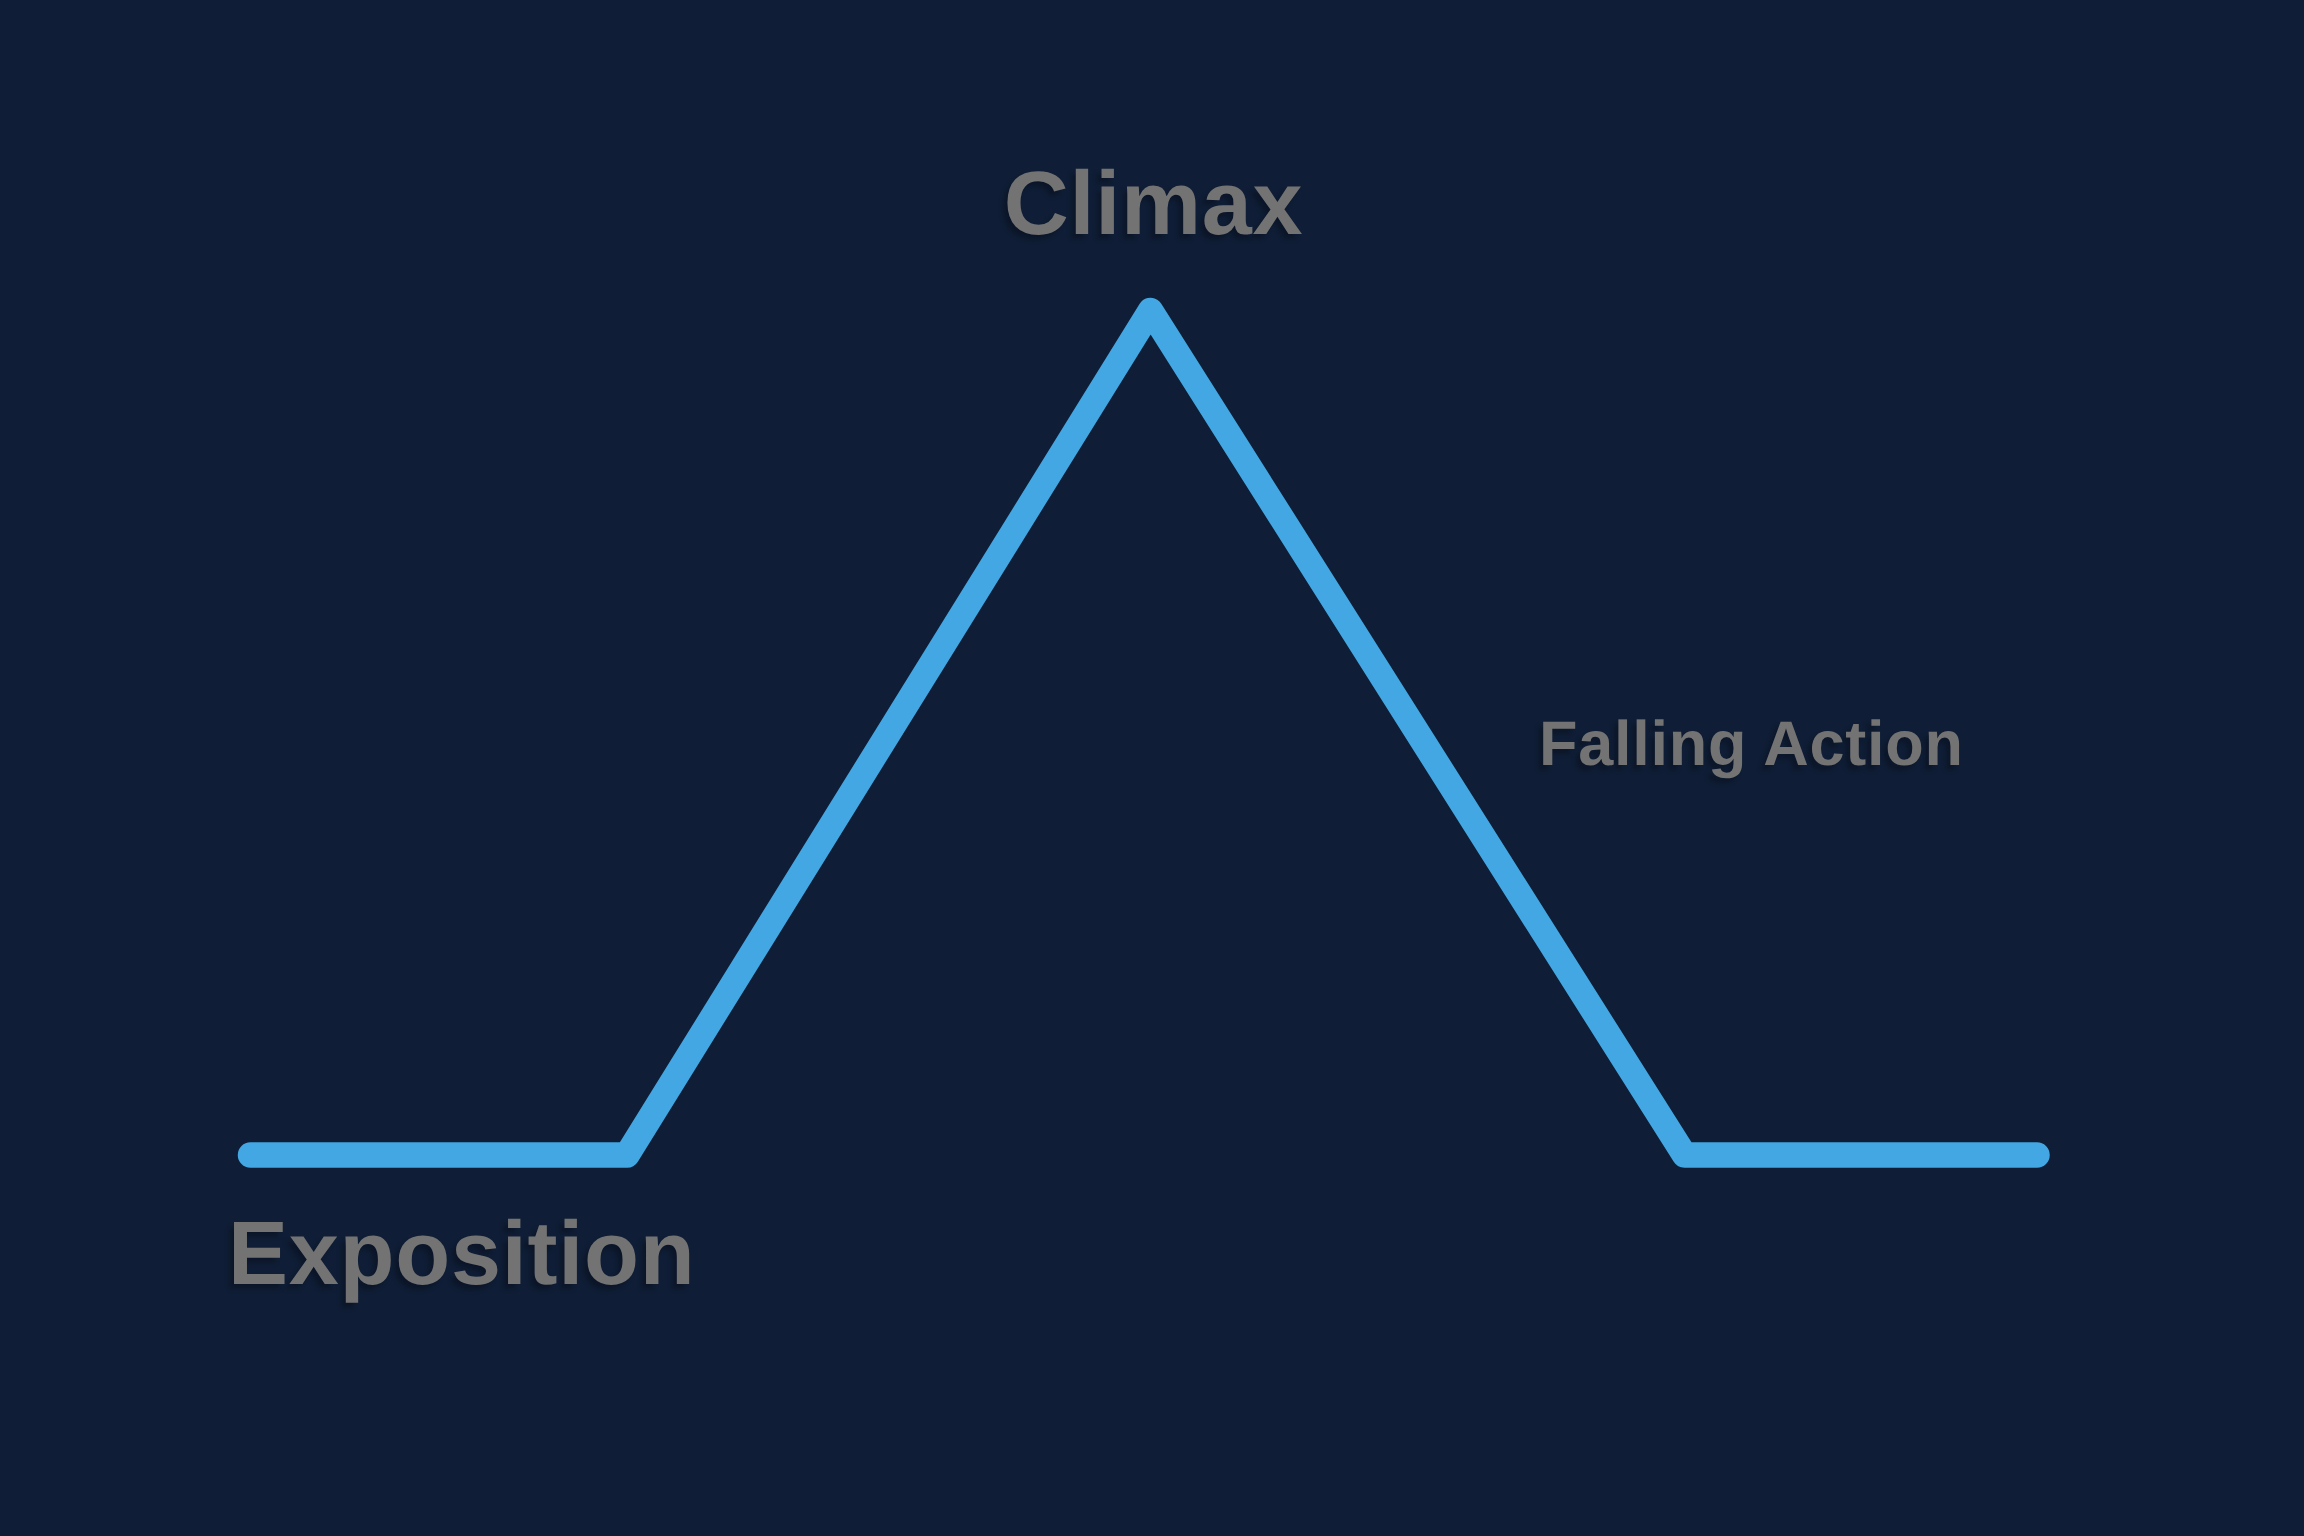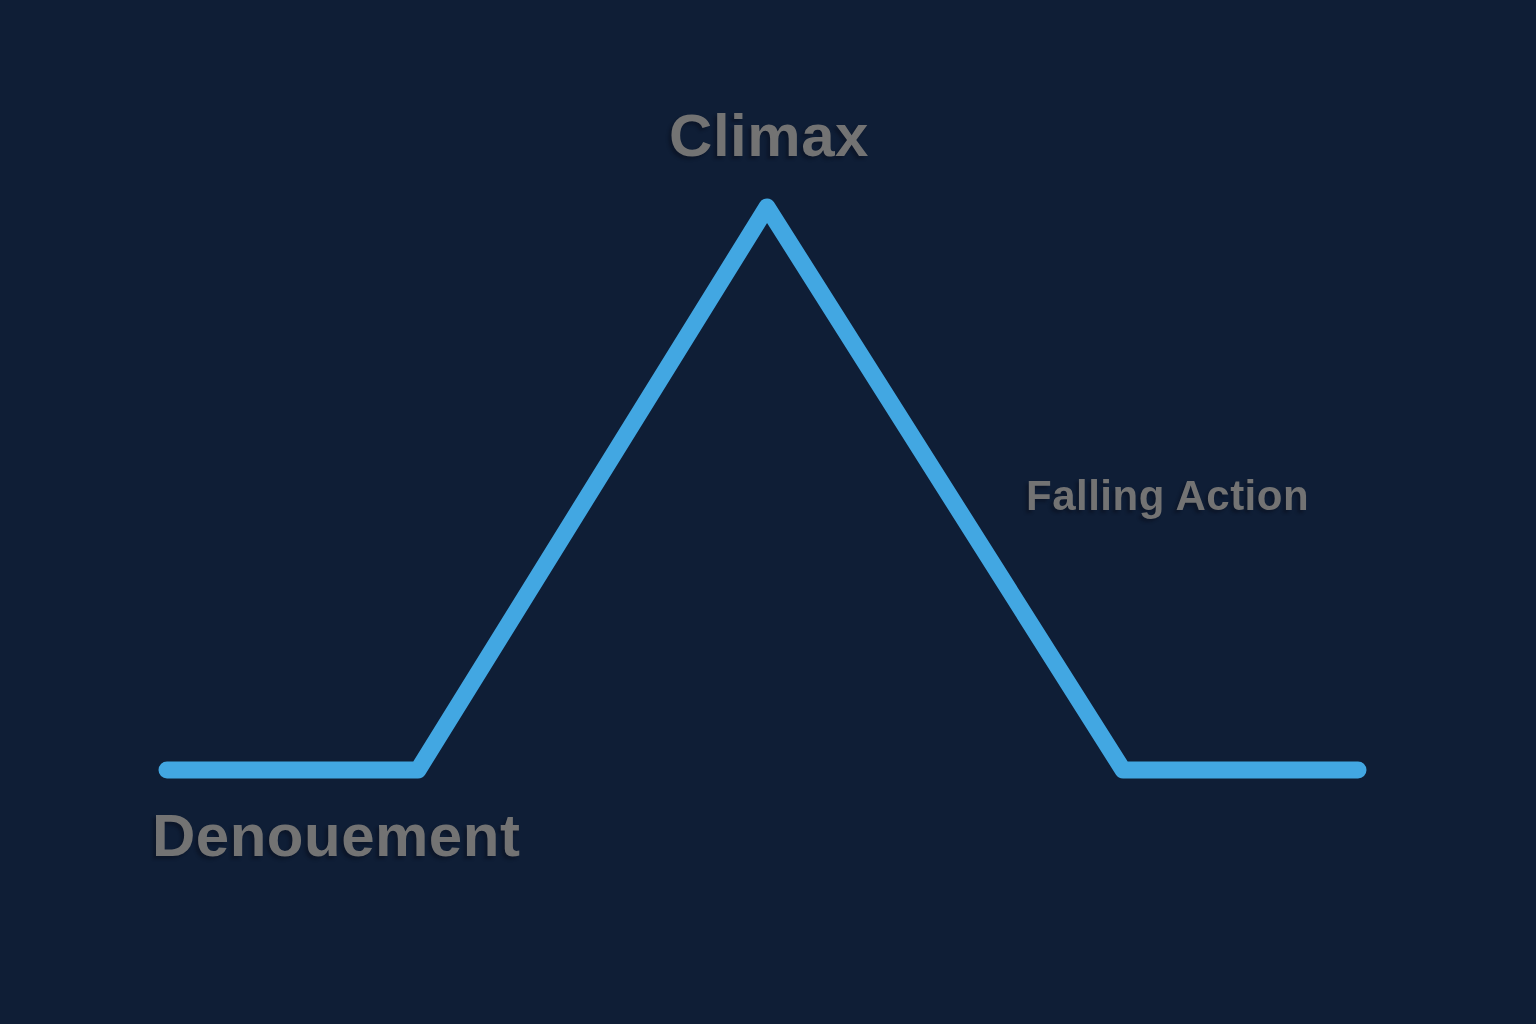--- a/index.html
+++ b/index.html
@@ -62,16 +62,16 @@
 <div class="canvas">
 
   <svg class="arc-svg" width="1536" height="1024" viewBox="0 0 1536 1024">
     <polyline class="arc-line" points="167,770 418,770 767,207 1123,770 1358,770"></polyline>
   </svg>
 
   <div class="label label-climax">Climax</div>
 
   <div class="label label-falling-action">Falling Action</div>
 
-  <div class="label label-exposition">Denouement</div>
+  <div class="label label-exposition">Exposition</div>
 
 
 </div>
 
 </body></html>

